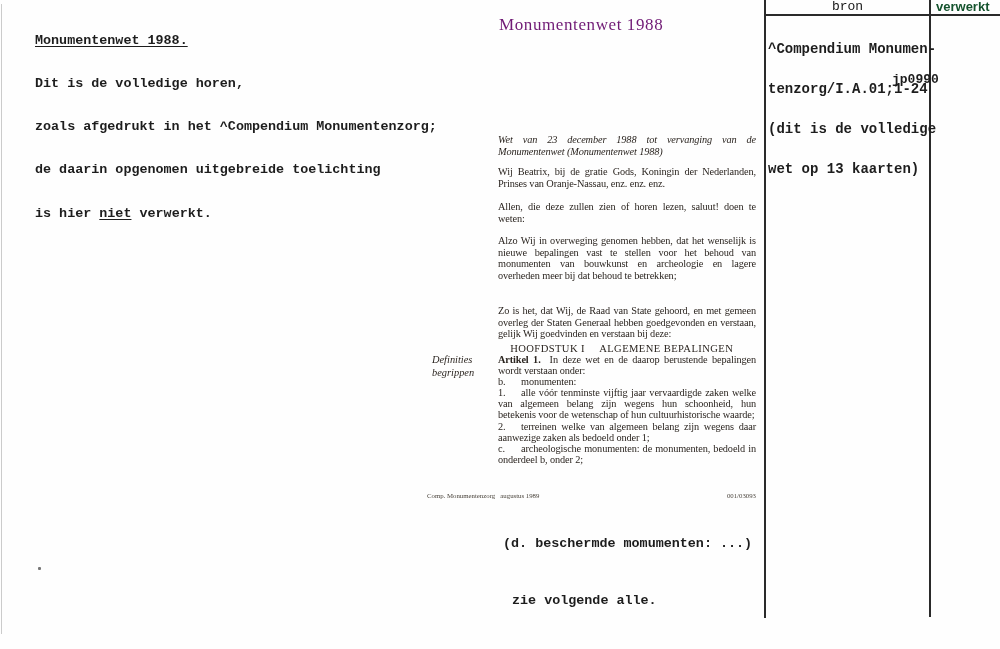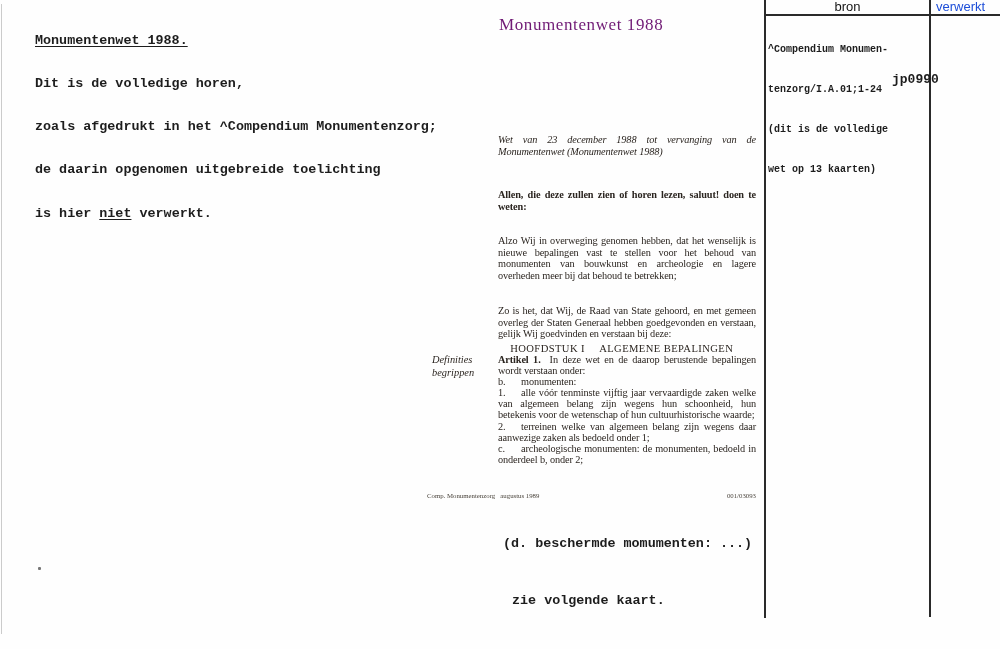--- a/index.html
+++ b/index.html
@@ -45,50 +45,50 @@
   .vline { position: absolute; top: 0; width: 2px; background: #2a2a2a; }
   #vline-left  { left: 764px; height: 618px; }
   #vline-mid   { left: 929px; height: 617px; }
   #hline-header {
     position: absolute; left: 764px; top: 14px;
     width: 236px; height: 2px; background: #2a2a2a;
   }
   #bron-header {
     position: absolute; left: 766px; top: -1px; width: 163px;
     text-align: center;
-    font-family: Liberation Sans, sans-serif;
+    font-family: Liberation Mono, monospace;
     font-size: 13px; color: #141414;
   }
   #verwerkt-header {
     position: absolute; left: 936px; top: -1px;
     font-family: "Liberation Sans", sans-serif;
-    font-size: 13px; color: #1d4ed8;
+    font-size: 13px; color: #14532d; font-weight: bold;
   }
   #bron-note {
     position: absolute; left: 768px; top: 16px;
-    font-size: 10px; line-height: 13.4px;
+    font-size: 14px; line-height: 13.4px;
   }
   #verwerkt-value {
     position: absolute; left: 892px; top: 56px;
     font-size: 13px;
     margin-top: 16px;
   }
 
   
   .bodytext {
     position: absolute; left: 498px; width: 258px;
     font-size: 10.3px; line-height: 11.4px;
     letter-spacing: -0.12px;
     color: #2b2520;
     text-align: justify;
   }
   .bodytext p { margin: 0; }
   #p-intro { top: 124px; font-style: italic; line-height: 11.8px; }
   #p-1 { top: 156px; }
-  #p-2 { top: 179px; font-weight: bold; }
+  #p-2 { top: 191px; }
   #p-3 { top: 225px; }
   #p-4 { top: 295px; }
 
   #chapter-heading {
     position: absolute; left: 498px; top: 332px;
     font-size: 10.6px; letter-spacing: 0.4px;
     color: #2b2520; white-space: pre;
   }
   #chapter-heading .num { display: inline-block; width: 89px; }
 
@@ -149,20 +149,21 @@
   <div id="verwerkt-header">verwerkt</div>
   <div id="bron-note" class="typewriter">
     <div>^Compendium Monumen-</div>
     <div>tenzorg/I.A.01;1-24</div>
     <div>(dit is de volledige</div>
     <div>wet op 13 kaarten)</div>
   </div>
   <div id="verwerkt-value" class="typewriter">jp0990</div>
 
   <p id="p-intro" class="bodytext">Wet van 23 december 1988 tot vervanging van de Monumentenwet (Monumentenwet 1988)</p>
+  <p id="p-1" class="bodytext">Wij Beatrix, bij de gratie Gods, Koningin der Nederlanden, Prinses van Oranje-Nassau, enz. enz. enz.</p>
   <p id="p-2" class="bodytext">Allen, die deze zullen zien of horen lezen, saluut! doen te weten:</p>
   <p id="p-3" class="bodytext">Alzo Wij in overweging genomen hebben, dat het wenselijk is nieuwe bepalingen vast te stellen voor het behoud van monumenten van bouwkunst en archeologie en lagere overheden meer bij dat behoud te betrekken;</p>
   <p id="p-4" class="bodytext">Zo is het, dat Wij, de Raad van State gehoord, en met gemeen overleg der Staten Generaal hebben goedgevonden en verstaan, gelijk Wij goedvinden en verstaan bij deze:</p>
 
   <div id="chapter-heading">
     <span class="num">HOOFDSTUK I</span><span>ALGEMENE BEPALINGEN</span>
   </div>
 
   <div id="margin-note">
     <div>Definities</div>
@@ -175,16 +176,16 @@
     <p><span class="marker">1.</span><span>alle vóór tenminste vijftig jaar vervaardigde zaken welke van algemeen belang zijn wegens hun schoonheid, hun betekenis voor de wetenschap of hun cultuurhistorische waarde;</span></p>
     <p><span class="marker">2.</span><span>terreinen welke van algemeen belang zijn wegens daar aanwezige zaken als bedoeld onder 1;</span></p>
     <p><span class="marker">c.</span><span>archeologische monumenten: de monumenten, bedoeld in onderdeel b, onder 2;</span></p>
   </div>
 
   <div id="footer-left">Comp. Monumentenzorg   augustus 1989</div>
   <div id="footer-right">001/03093</div>
 
   <div id="note-bottom" class="typewriter">
     <div>(d. beschermde momumenten: ...)</div>
-    <div class="l2">zie volgende kaart.</div>
+    <div class="l2">zie volgende alle.</div>
   </div>
 
 </div>
 
 </body></html>

